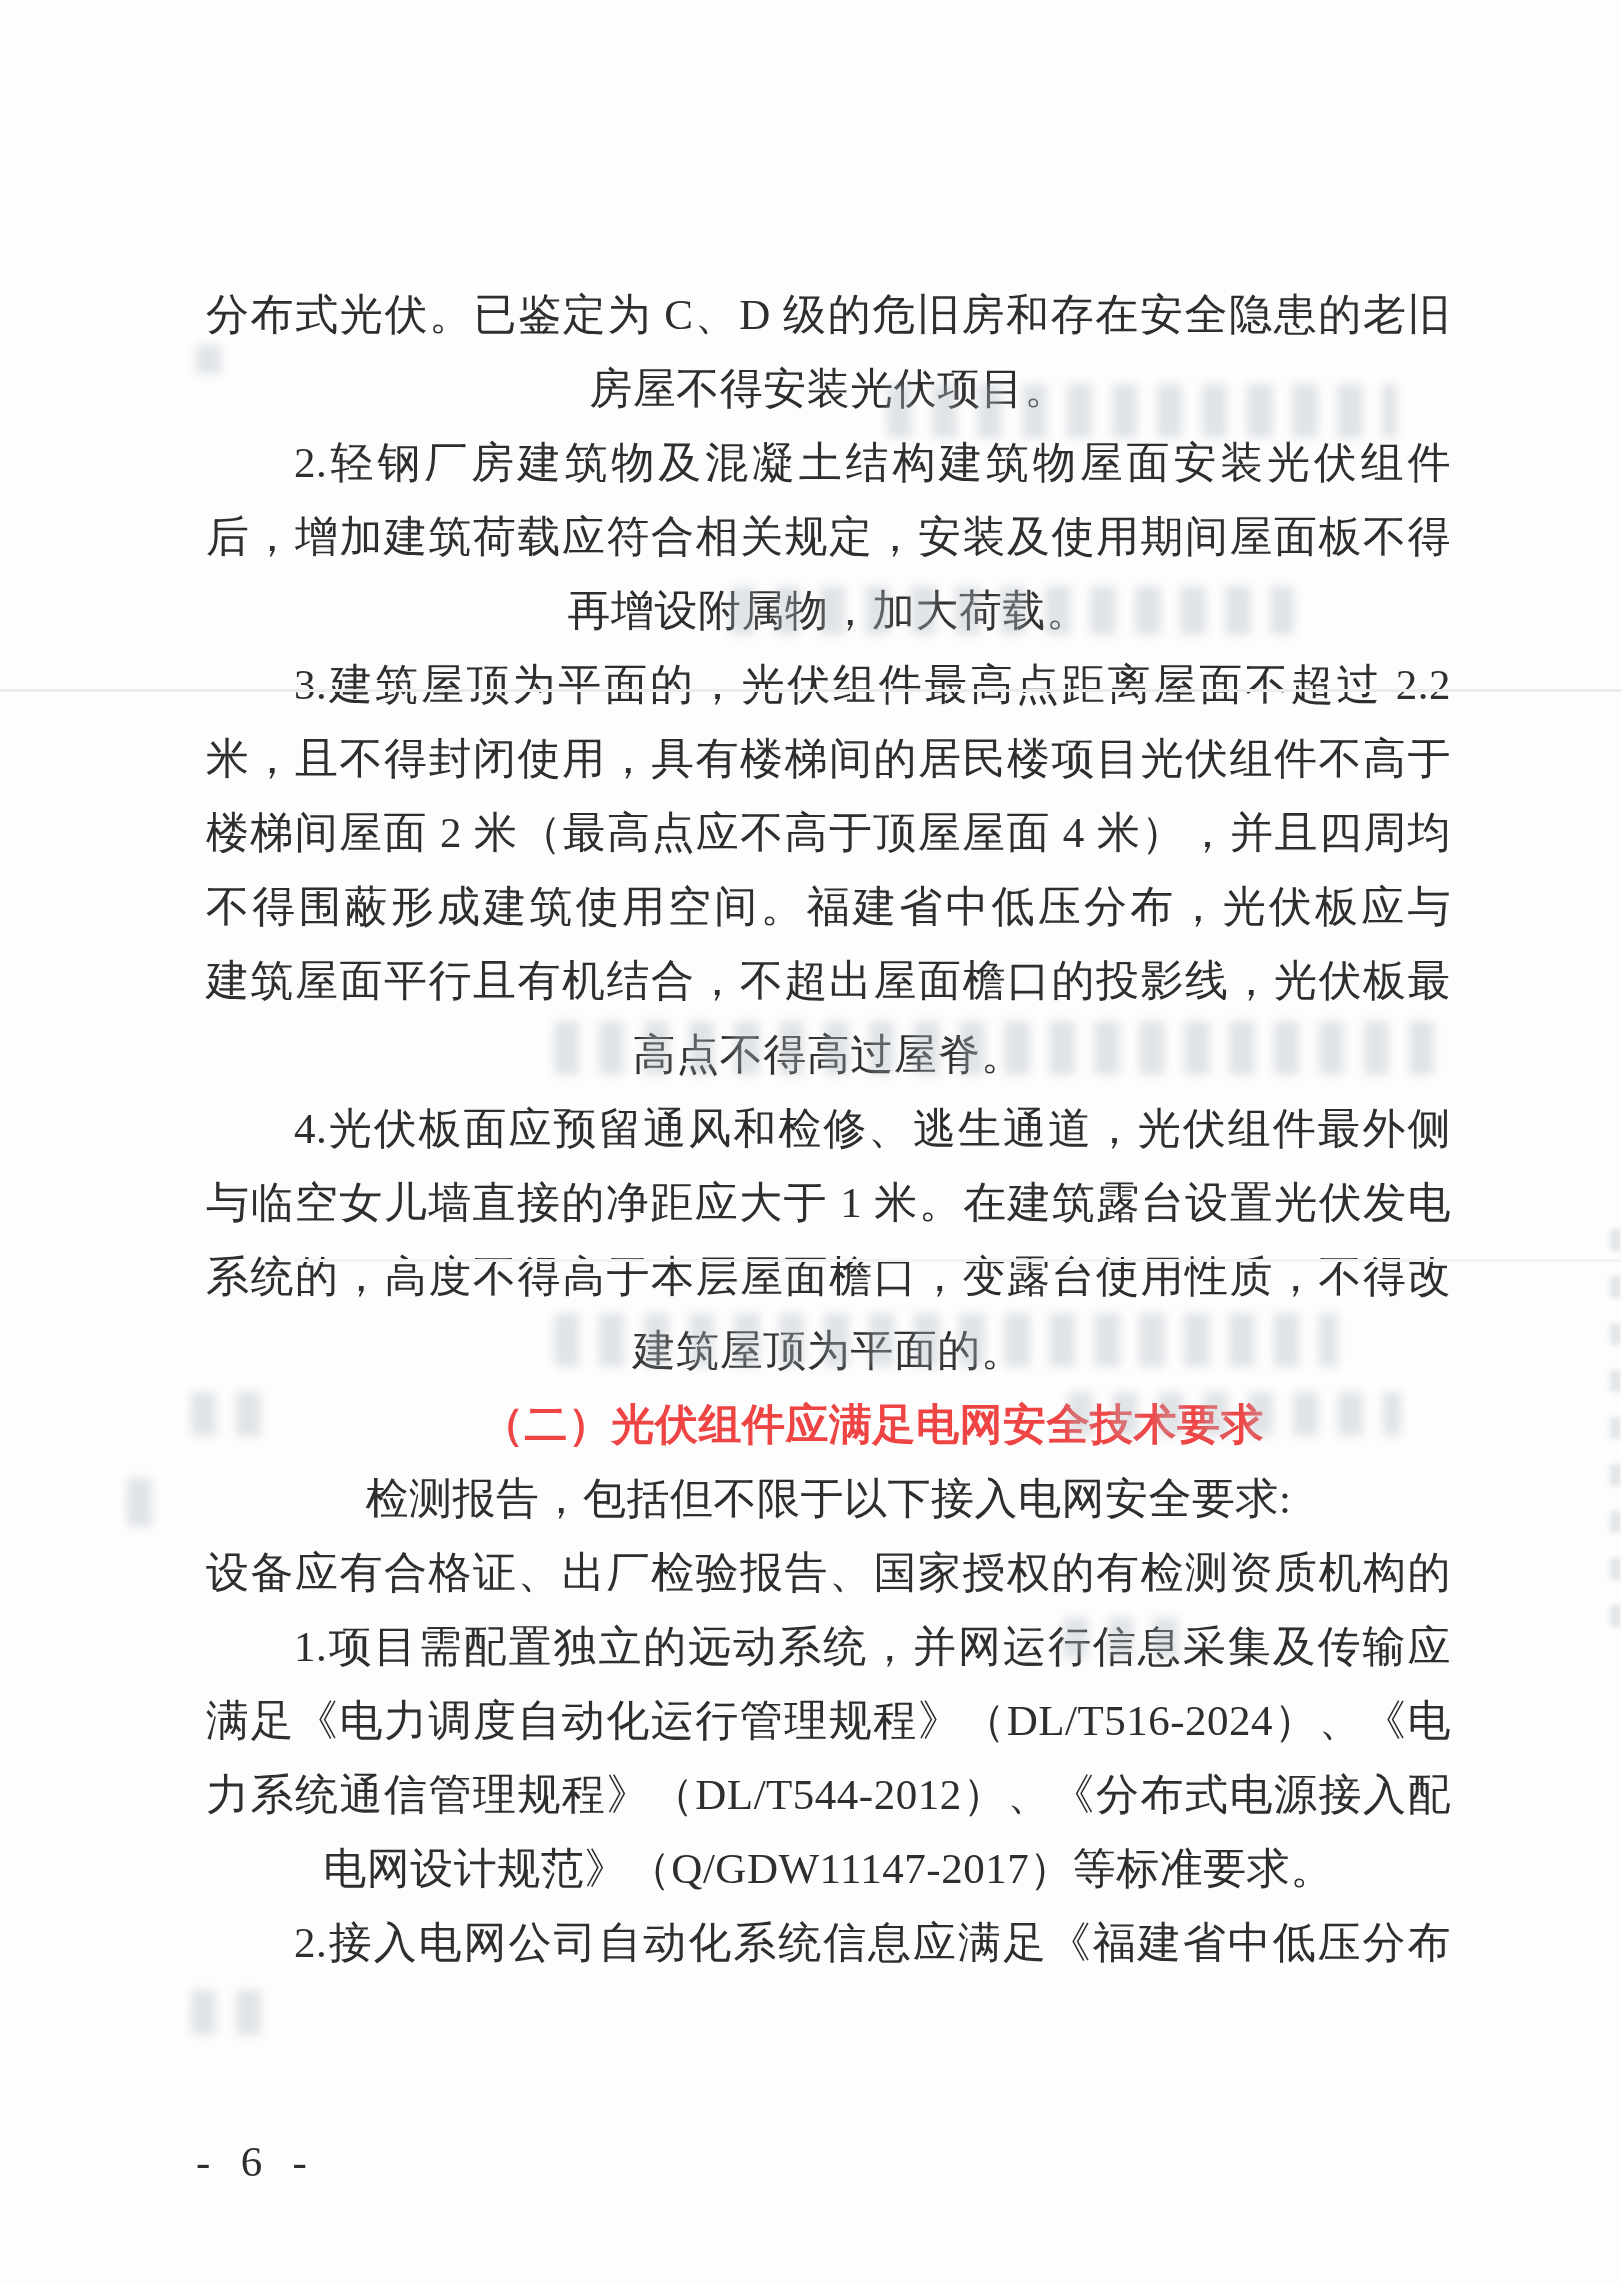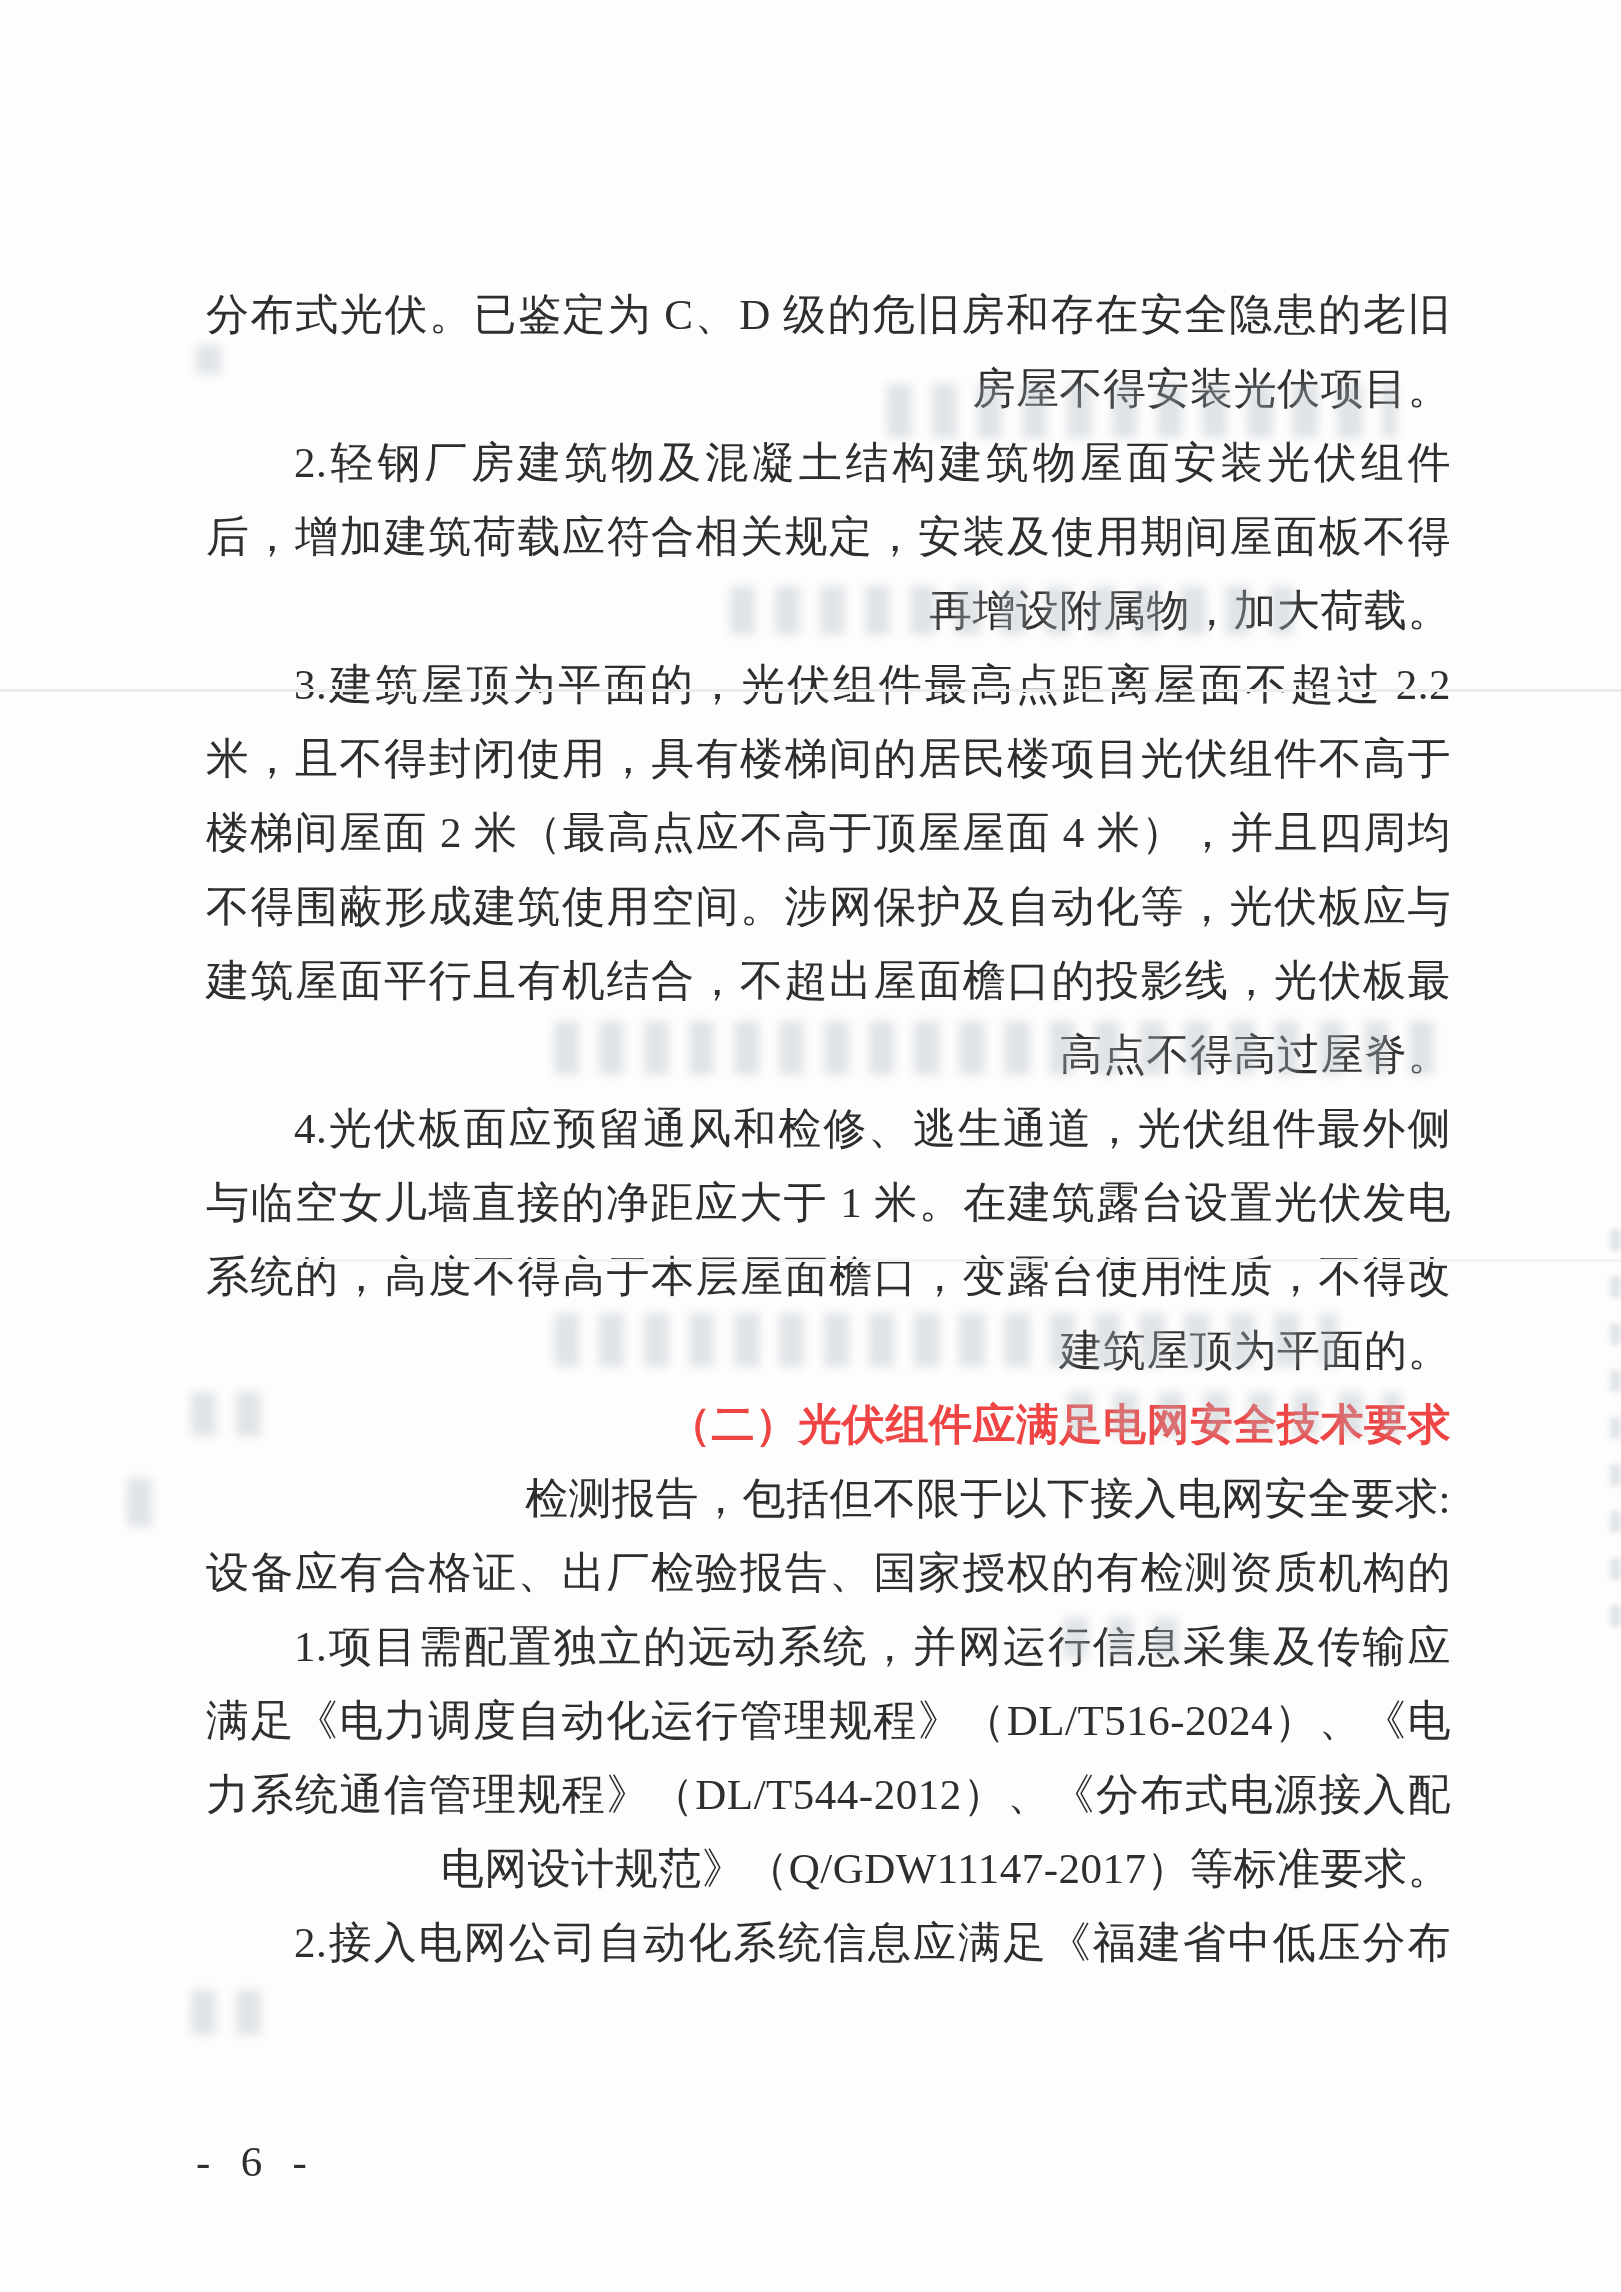--- a/index.html
+++ b/index.html
@@ -20,21 +20,21 @@
   .body-text {
     position: absolute;
     left: 206px;
     top: 278px;
     width: 1245px;
   }
   .line {
     font-size: 43px;
     line-height: 74px;
     height: 74px;
-    text-align: right;
+    text-align: center;
     letter-spacing: 0.5px;
   }
   .line.justify {
     text-align: justify;
     text-align-last: justify;
   }
   .line.indent {
     text-indent: 88px;
   }
   .line.heading {
@@ -83,21 +83,21 @@
 
   <div class="body-text">
     <div class="line justify">分布式光伏。已鉴定为 C、D 级的危旧房和存在安全隐患的老旧</div>
     <div class="line">房屋不得安装光伏项目。</div>
     <div class="line indent justify">2.轻钢厂房建筑物及混凝土结构建筑物屋面安装光伏组件</div>
     <div class="line justify">后，增加建筑荷载应符合相关规定，安装及使用期间屋面板不得</div>
     <div class="line">再增设附属物，加大荷载。</div>
     <div class="line indent justify">3.建筑屋顶为平面的，光伏组件最高点距离屋面不超过 2.2</div>
     <div class="line justify">米，且不得封闭使用，具有楼梯间的居民楼项目光伏组件不高于</div>
     <div class="line justify">楼梯间屋面 2 米（最高点应不高于顶屋屋面 4 米），并且四周均</div>
-    <div class="line justify">不得围蔽形成建筑使用空间。涉网保护及自动化等，光伏板应与</div>
+    <div class="line justify">不得围蔽形成建筑使用空间。福建省中低压分布，光伏板应与</div>
     <div class="line justify">建筑屋面平行且有机结合，不超出屋面檐口的投影线，光伏板最</div>
     <div class="line">高点不得高过屋脊。</div>
     <div class="line indent justify">4.光伏板面应预留通风和检修、逃生通道，光伏组件最外侧</div>
     <div class="line justify">与临空女儿墙直接的净距应大于 1 米。在建筑露台设置光伏发电</div>
     <div class="line justify">系统的，高度不得高于本层屋面檐口，变露台使用性质，不得改</div>
     <div class="line">建筑屋顶为平面的。</div>
     <div class="line indent heading">（二）光伏组件应满足电网安全技术要求</div>
     <div class="line">检测报告，包括但不限于以下接入电网安全要求:</div>
     <div class="line justify">设备应有合格证、出厂检验报告、国家授权的有检测资质机构的</div>
     <div class="line indent justify">1.项目需配置独立的远动系统，并网运行信息采集及传输应</div>

